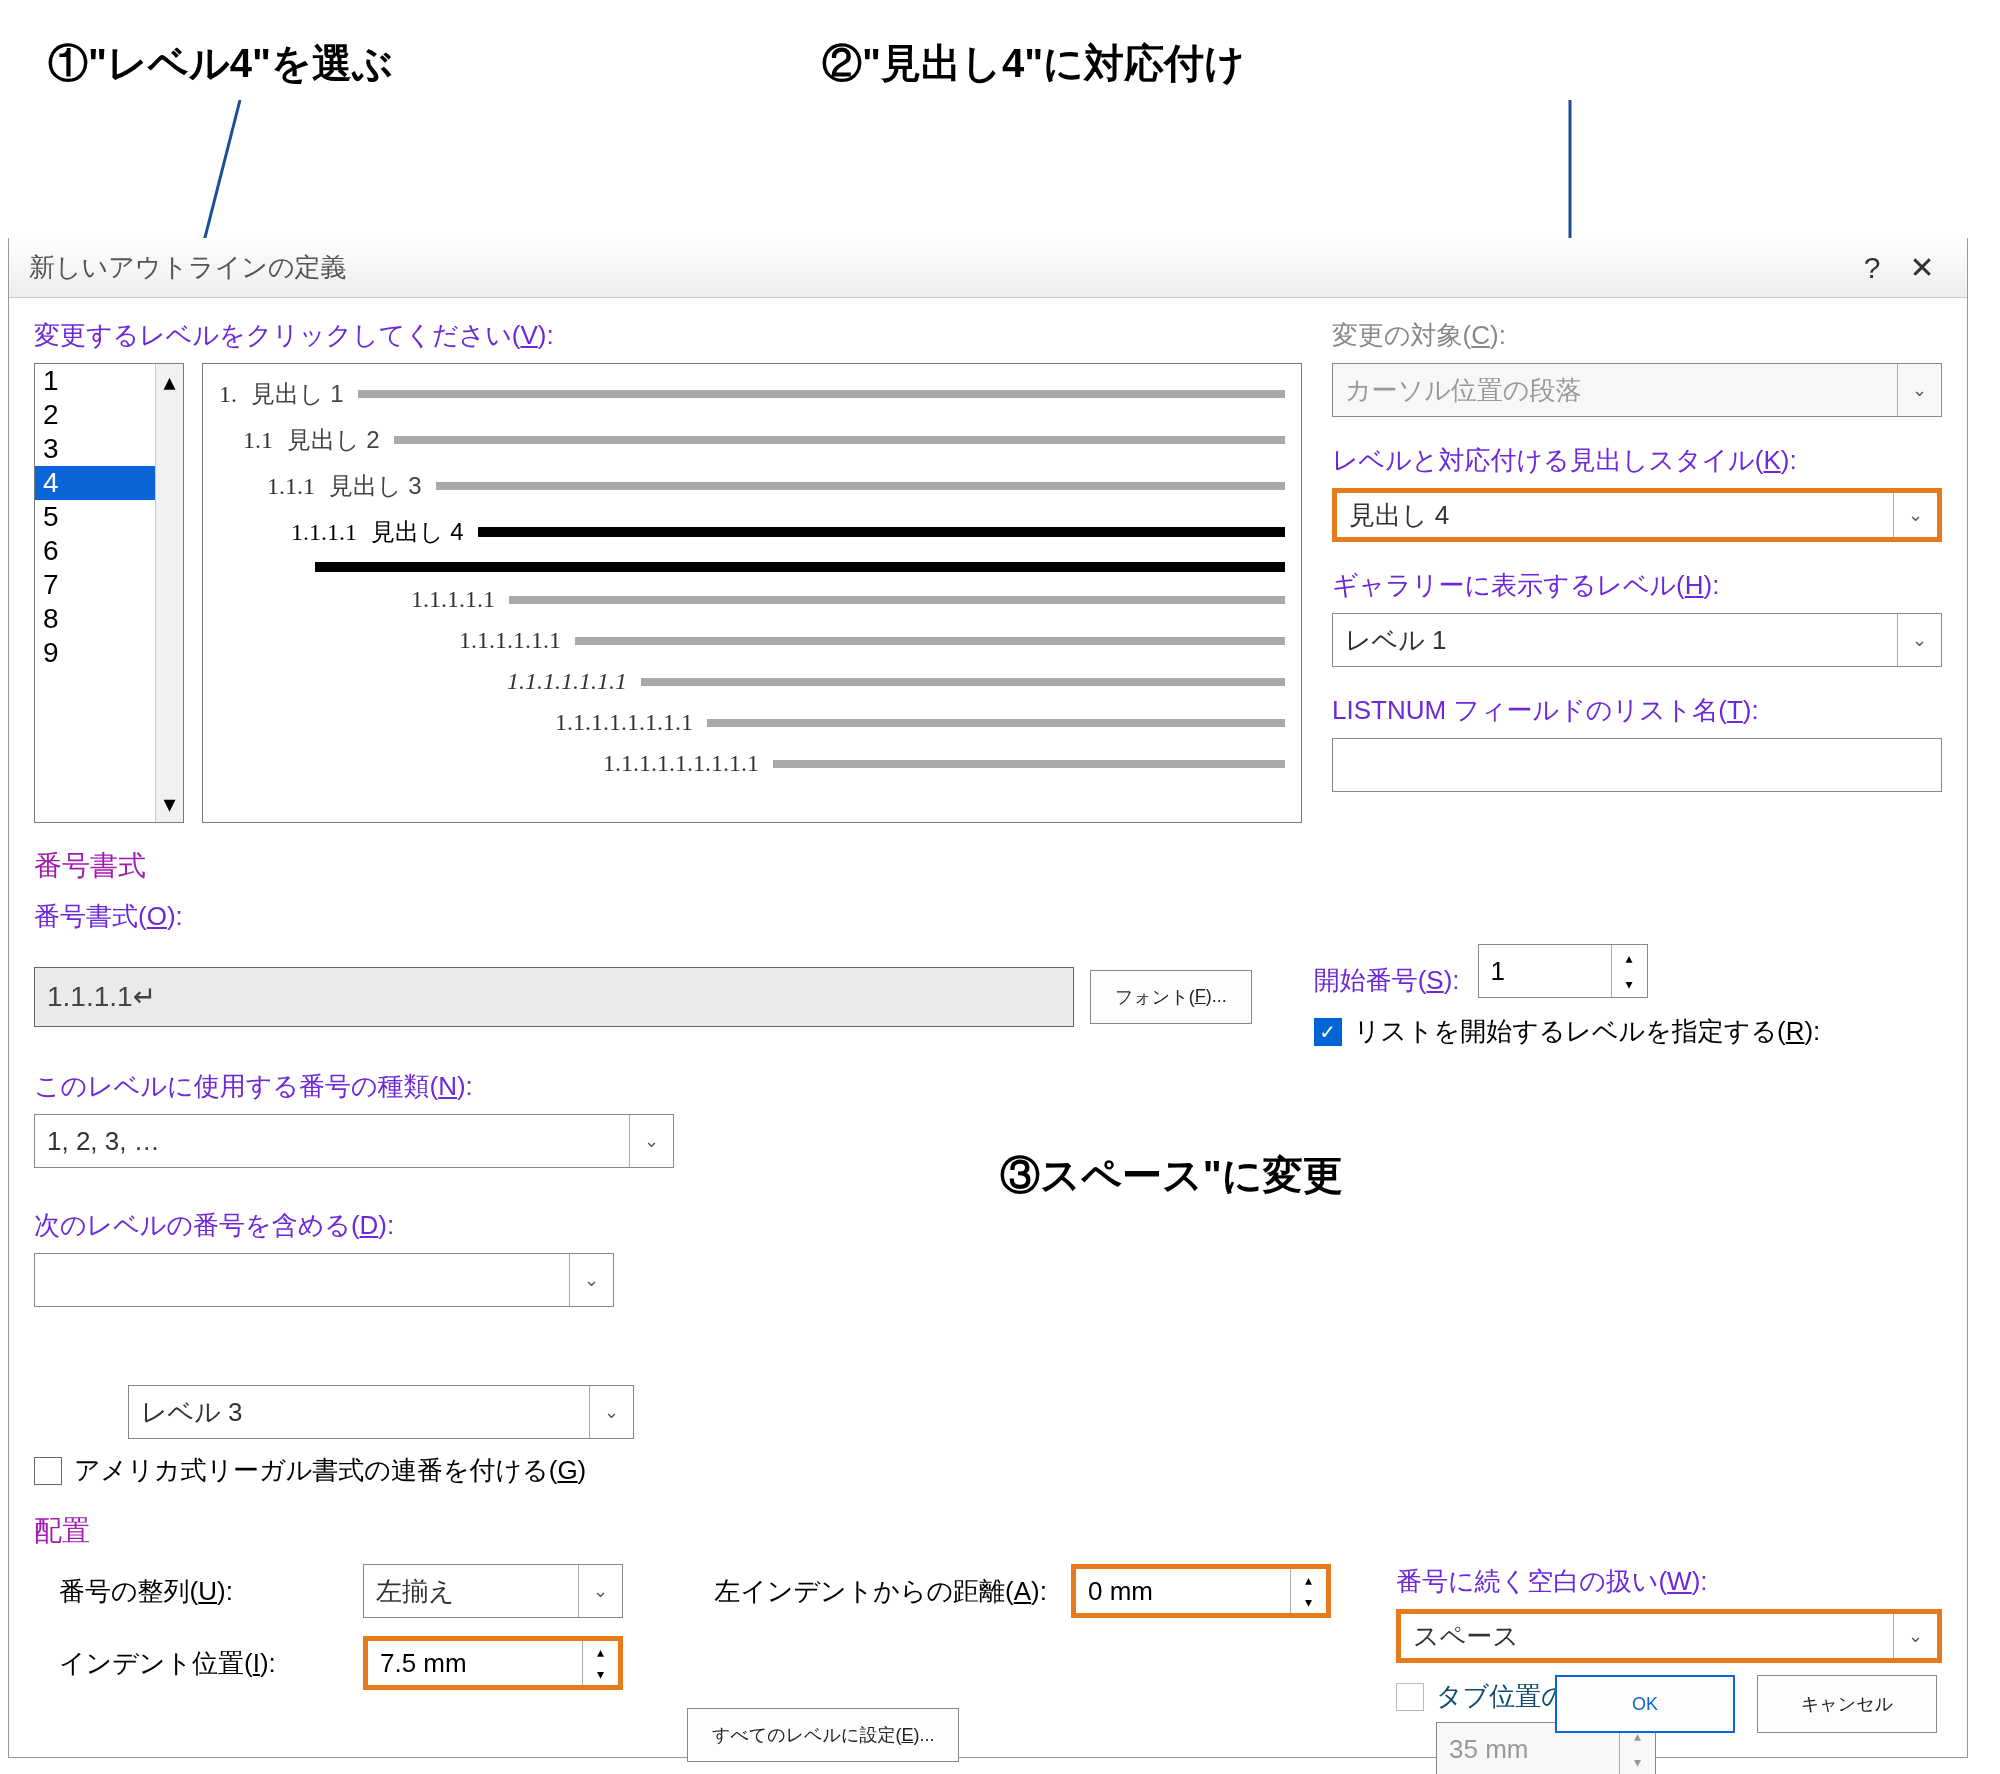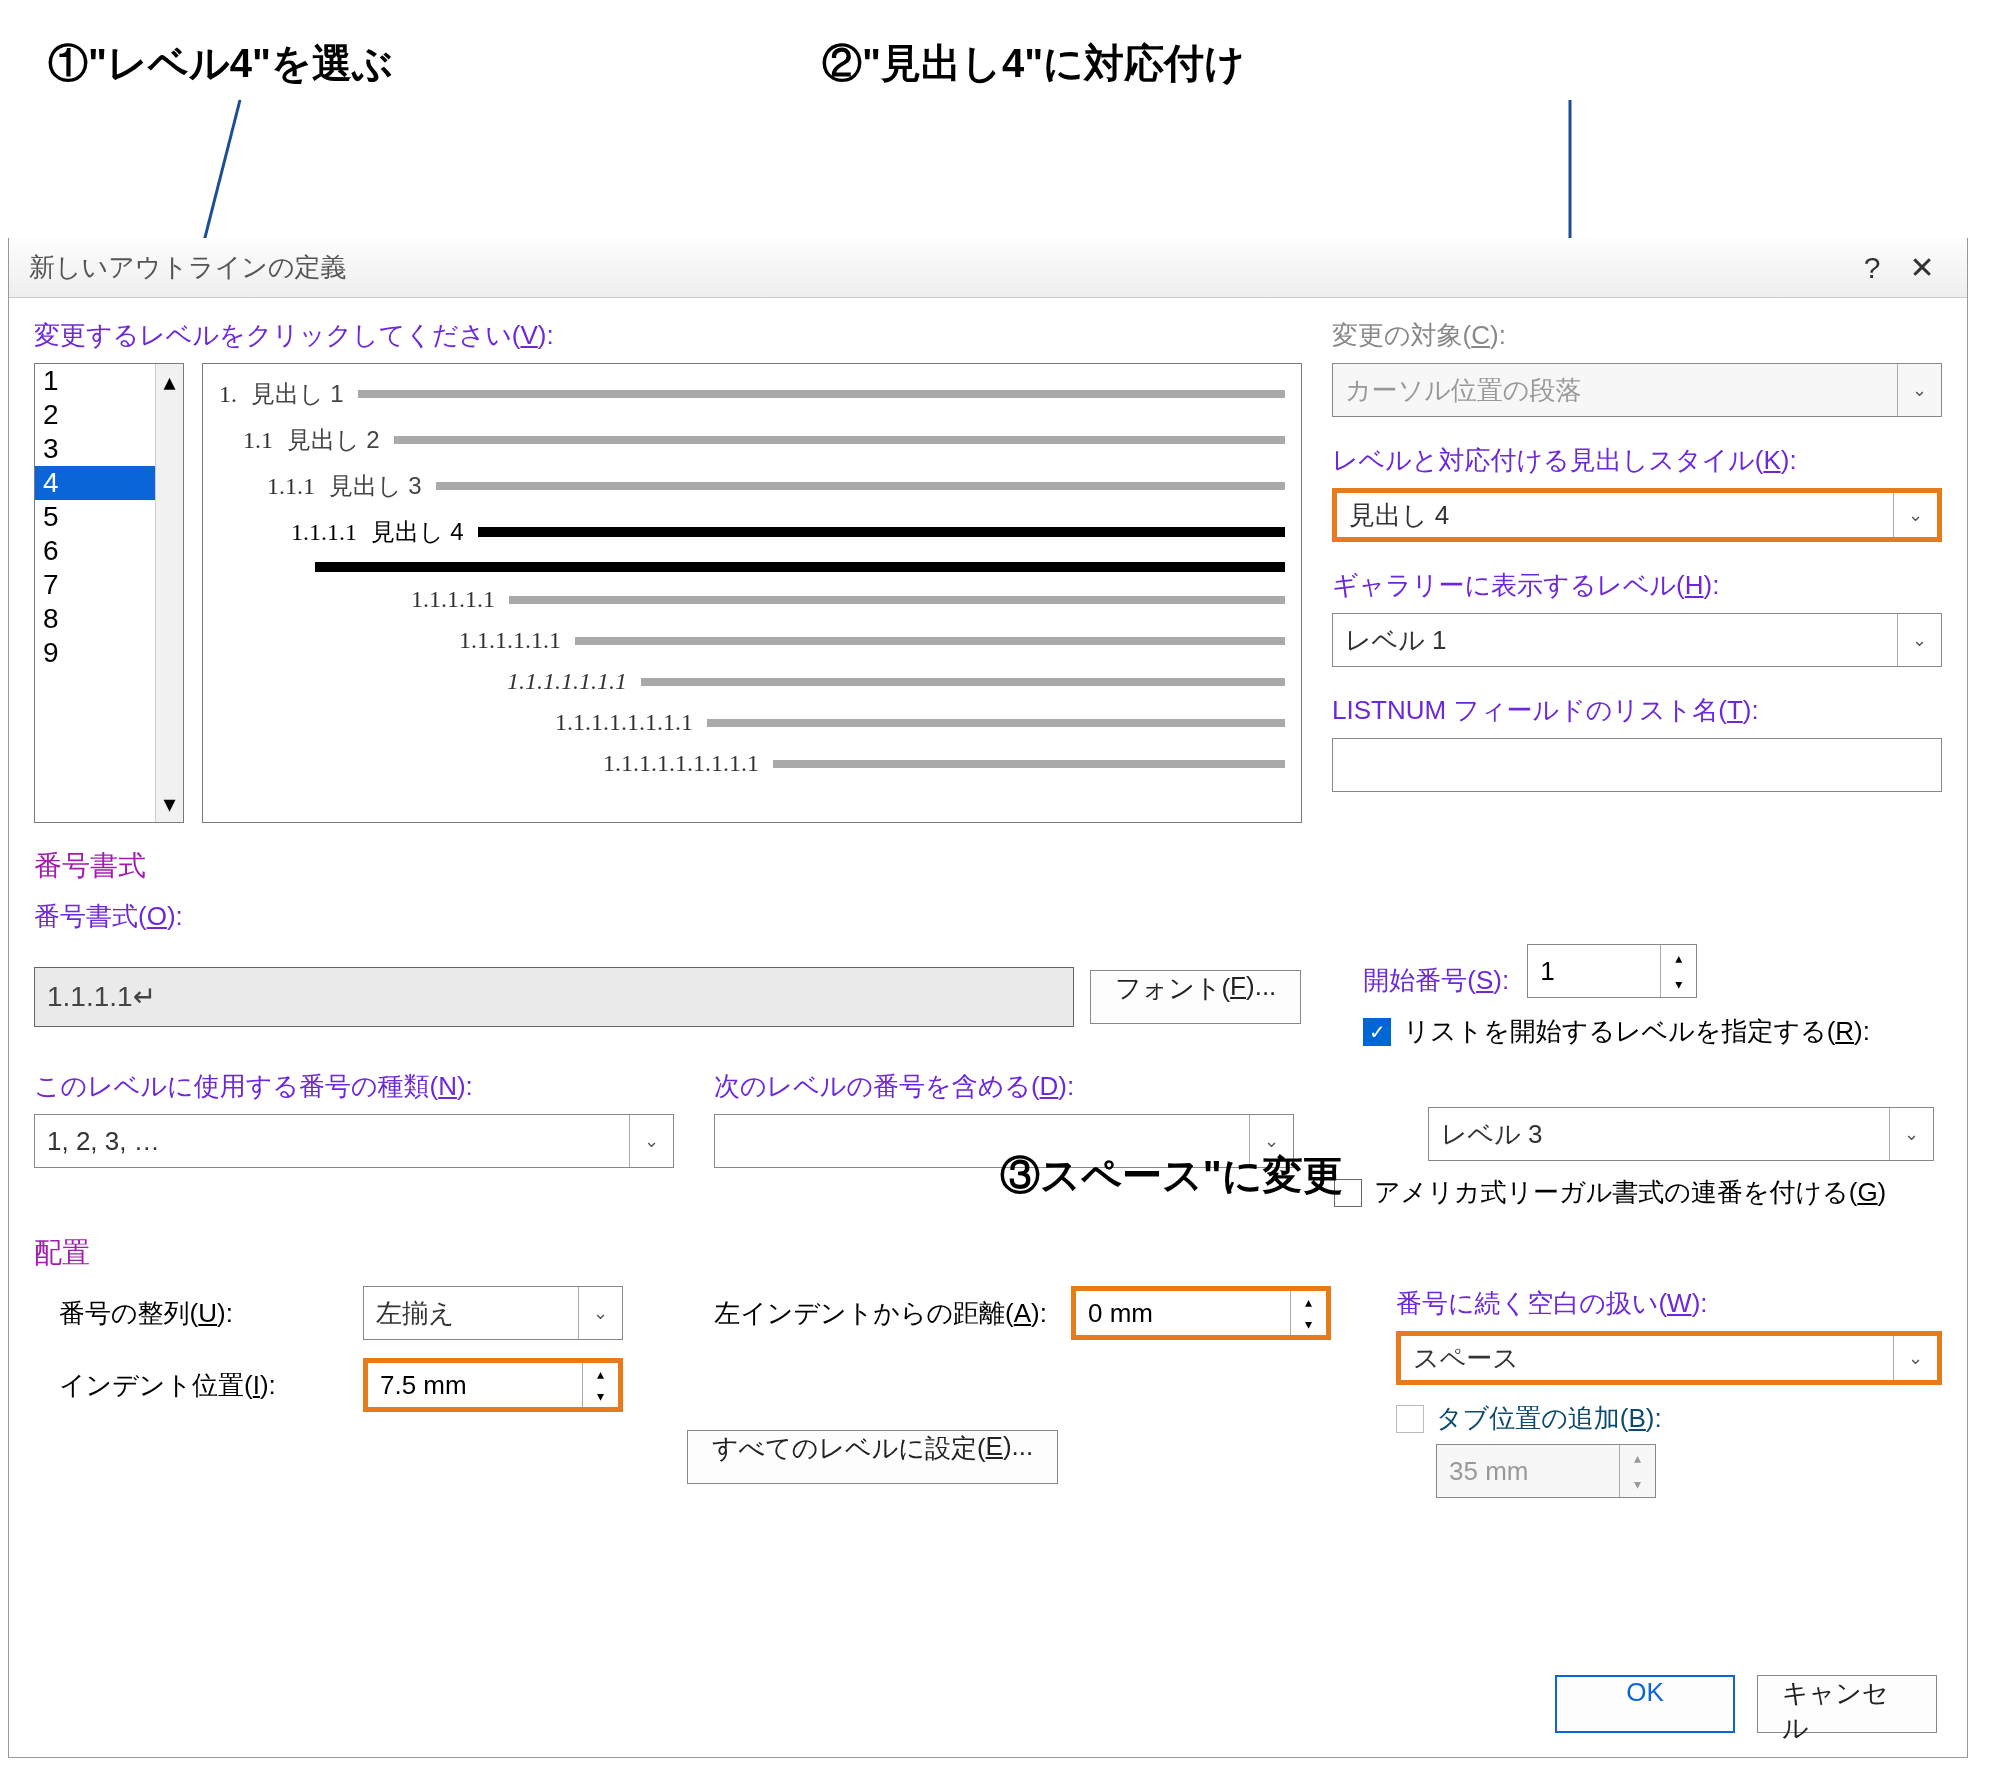--- a/index.html
+++ b/index.html
@@ -82,22 +82,22 @@
     position:relative;
   }
   .select-box .chev, .chev-btn { position:absolute; right:0; top:0; width:44px; height:100%; border-left:1px solid #aaa; display:flex; align-items:center; justify-content:center; color:#555; font-size:18px;}
   .disabled { color:#999; background:#f7f7f7; }
   .highlight-orange { border: 5px solid #e77a1a !important; }
 
   
   .section-title { font-size:28px; margin: 24px 0 14px 25px; color:#a21caf; }
   .numfmt-row { display:flex; align-items:flex-end; gap:16px; padding: 0 25px; }
   .numfmt-input { flex:1; height:60px; border:1px solid #666; background:#eaeaea; display:flex; align-items:center; padding:0 12px; font-size:28px; color:#444; }
-  .btn { height:54px; border:1px solid #888; background:#fdfdfd; padding:0 24px; font-size:26px; color:#222; display:flex; align-items:flex-start; cursor:pointer;}
-  .two-col { display:flex; gap:40px; padding: 20px 25px 0 25px; }
+  .btn { height:54px; border:1px solid #888; background:#fdfdfd; padding:0 24px; font-size:18px; color:#222; display:flex; align-items:center; cursor:pointer;}
+  .two-col { display:flex; gap:40px; padding: 20px 25px 0 25px; flex-direction: column; }
   .col { flex:1; }
 
   
   .pos-grid { display:grid; grid-template-columns: 280px 300px 360px 260px; gap: 18px 24px; align-items:center; padding: 0 25px;}
   .pos-label { text-align:left; font-size:26px; }
   .spin { height:54px; border:1px solid #888; display:flex; align-items:center; padding:0 12px; font-size:26px; position:relative;}
   .spin .spinner { position:absolute; right:0; top:0; width:36px; height:100%; border-left:1px solid #aaa; display:flex; flex-direction:column;}
   .spin .spinner div { flex:1; display:flex; align-items:center; justify-content:center; font-size:14px;}
 
   .right-section { }

